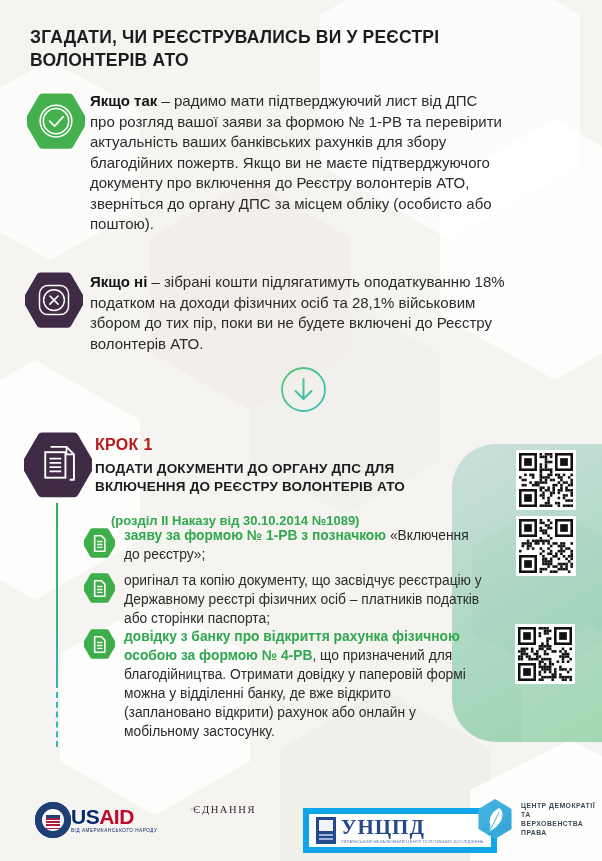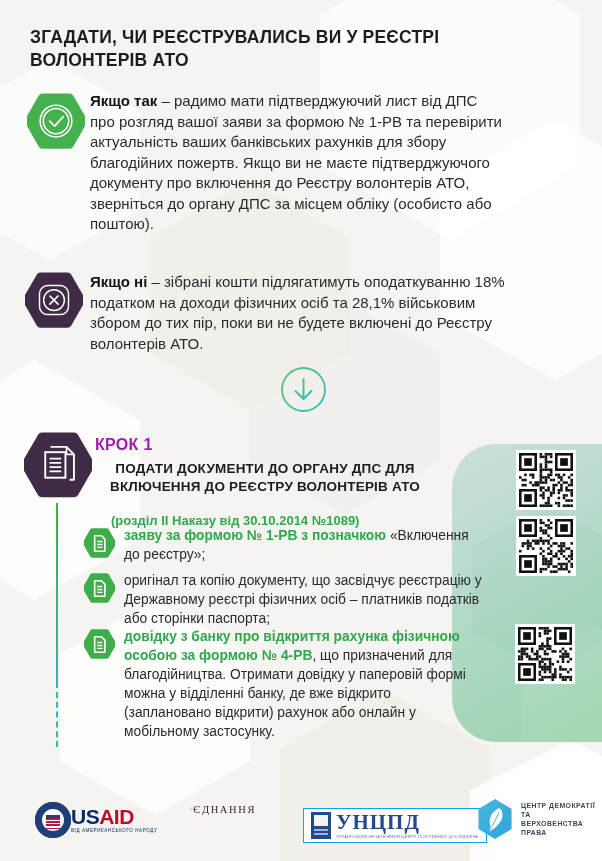--- a/index.html
+++ b/index.html
@@ -12,22 +12,22 @@
   
   .bghex{position:absolute;clip-path:polygon(50% 0,100% 25%,100% 75%,50% 100%,0 75%,0 25%);}
   
   .title{position:absolute;left:30px;top:26px;width:478px;margin:0;
     font-size:17.5px;line-height:23px;font-weight:bold;color:#1c1c1e;letter-spacing:.2px;}
   
   .hex-icon{position:absolute;}
   .sec-text{position:absolute;margin:0;font-size:15px;line-height:20.5px;color:#2b2b2b;}
   .lead{font-weight:bold;color:#141414;}
   
-  .step-title{position:absolute;margin:0;font-size:16px;font-weight:bold;color:#a21caf;letter-spacing:.3px;}
-  .step-sub{position:absolute;margin:0;font-size:13.5px;line-height:18px;font-weight:bold;color:#1c1c1e;letter-spacing:.2px;text-align:center;}
+  .step-title{position:absolute;margin:0;font-size:16px;font-weight:bold;color:#b91c1c;letter-spacing:.3px;}
+  .step-sub{position:absolute;margin:0;font-size:13.5px;line-height:18px;font-weight:bold;color:#1c1c1e;letter-spacing:.2px;}
   .step-ref{position:absolute;margin:16px;font-size:13px;font-weight:bold;color:#2fa84e;}
   .vline{position:absolute;left:56px;width:2px;background:linear-gradient(#3fae4f,#2fb6b0);}
   .vline-dash{position:absolute;left:56px;width:0;border-left:2px dashed #35b9b4;}
   
   .panel{position:absolute;left:452px;top:444px;width:226px;height:298px;border-radius:44px;
     background:linear-gradient(150deg,#cddfdc 0%,#aed9c4 48%,#97d2a8 100%);}
   .panel .bghex{opacity:.5;}
   .qr{position:absolute;width:60px;height:60px;background:#fff;padding:3px;box-sizing:border-box;}
   .qr svg{display:block;width:54px;height:54px;}
   
@@ -37,21 +37,21 @@
   .footer-logo{position:absolute;display:flex;align-items:center;}
   .usaid-text{font-size:21px;font-weight:bold;letter-spacing:-.5px;line-height:20px;}
   .usaid-us{color:#002a6c;} .usaid-aid{color:#ba0c2f;}
   .usaid-tag{font-size:4.6px;color:#002a6c;letter-spacing:.55px;margin-top:1px;}
   .usaid-emblem{width:36px;height:36px;border-radius:50%;background:#fff;
     box-shadow:inset 0 0 0 1px #1f3f77, inset 0 0 0 7px #1f3f77;position:relative;flex:0 0 auto;}
   .usaid-shield{position:absolute;left:11px;top:13px;width:14px;height:11px;
     background:repeating-linear-gradient(#b31942 0 1.6px,#fff 1.6px 3.2px);border-top:3px solid #1f3f77;}
   .edn{flex-direction:row;justify-content:center;}
   .edn-name{font-family:"Liberation Serif","DejaVu Serif",serif;font-size:10.5px;letter-spacing:1.6px;color:#3a2433;}
-  .unc-box{display:flex;align-items:center;background:#fff;border:1px solid #0ea5e9;padding:3px 7px;}
+  .unc-box{display:flex;align-items:center;background:#fff;border:6px solid #0ea5e9;padding:3px 7px;}
   .unc-emblem{width:20px;height:27px;background:#24498c;margin-right:5px;position:relative;flex:0 0 auto;}
   .unc-emblem i{position:absolute;left:3px;top:3px;width:14px;height:11px;background:#f2f4f8;display:block;}
   .unc-emblem b{position:absolute;left:3px;top:17px;width:14px;height:2px;background:#9fb4d8;display:block;}
   .unc-emblem u{position:absolute;left:3px;top:21px;width:14px;height:2px;background:#9fb4d8;display:block;}
   .unc-name{font-family:"Liberation Serif","DejaVu Serif",serif;font-size:21px;font-weight:bold;color:#24498c;line-height:21px;letter-spacing:1px;}
   .unc-sub{font-size:4.2px;color:#5a76ae;letter-spacing:.2px;margin-top:1px;}
   .cedem-hex{width:36px;height:40px;clip-path:polygon(50% 0,96% 25%,96% 75%,50% 100%,4% 75%,4% 25%);
     background:linear-gradient(135deg,#49b6e2,#2fa3d6);position:relative;flex:0 0 auto;margin-right:8px;}
   .cedem-text{font-size:6.9px;font-weight:bold;color:#3b4a56;letter-spacing:.45px;line-height:9px;}
 </style>

